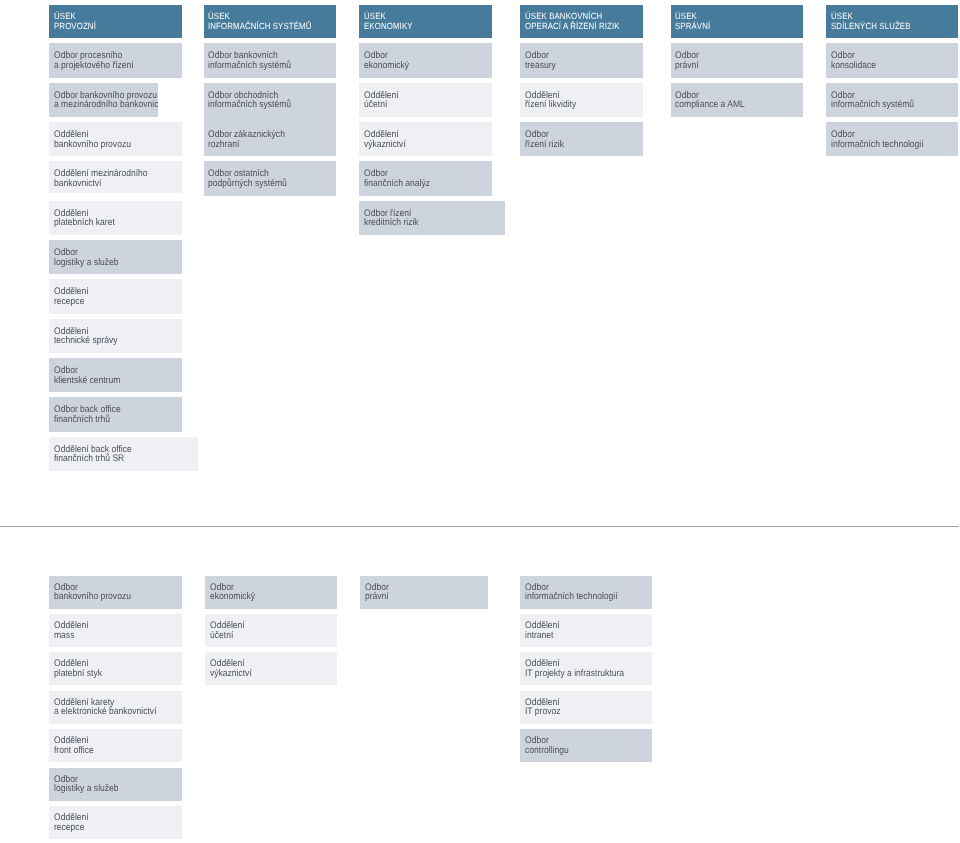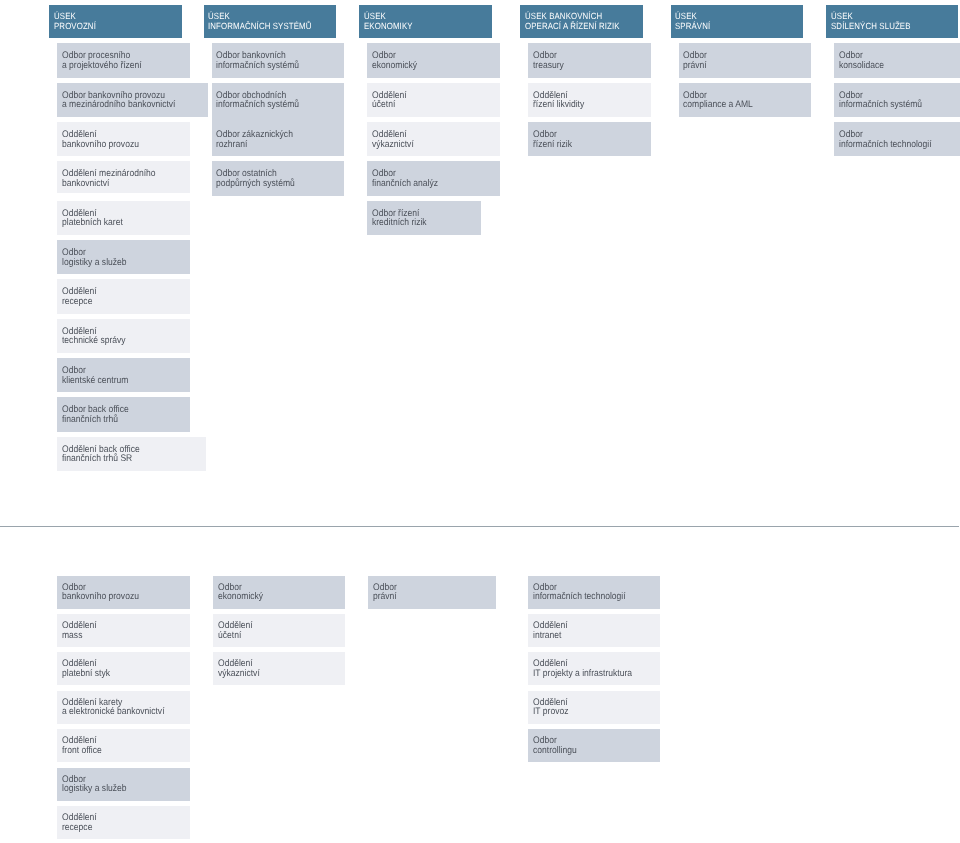--- a/index.html
+++ b/index.html
@@ -8,21 +8,21 @@
     width: 960px; height: 843px;
     position: relative; overflow: hidden;
     background: #ffffff;
     font-family: "Liberation Sans", sans-serif;
     -webkit-font-smoothing: antialiased;
     text-rendering: geometricPrecision;
   }
   .chart { position: absolute; left: 0; top: 0; width: 960px; height: 0; }
   .col { position: absolute; top: 0; height: 0; }
   .box {
-    position: absolute; left: 8px;
+    position: absolute; left: 0;
     box-sizing: border-box;
     overflow: hidden;
   }
   .box .l1, .box .l2, .hdr .l1, .hdr .l2 {
     display: block; white-space: nowrap;
     position: absolute; left: 4.7px;
     transform-origin: left top;
   }
   .box .l1, .box .l2 {
     font-size: 9.6px; line-height: 9.6px; color: #4b5059;
@@ -56,21 +56,21 @@
 <div class="chart">
   <div class="col" style="left:49.0px;width:133.0px">
     <div class="hdr" style="top:4.6px;width:133.0px;height:33.6px">
       <span class="l1">ÚSEK</span>
       <span class="l2">PROVOZNÍ</span>
     </div>
     <div class="box odbor" style="top:43.4px;width:133.0px;height:34.4px">
       <span class="l1">Odbor procesního</span>
       <span class="l2">a projektového řízení</span>
     </div>
-    <div class="box odbor" style="top:82.7px;width:151px;height:34.4px">
+    <div class="box odbor" style="top:82.7px;width:109px;height:34.4px">
       <span class="l1">Odbor bankovního provozu</span>
       <span class="l2">a mezinárodního bankovnictví</span>
     </div>
     <div class="box oddeleni" style="top:122.1px;width:133.0px;height:34.4px">
       <span class="l1">Oddělení</span>
       <span class="l2">bankovního provozu</span>
     </div>
     <div class="box oddeleni" style="top:161.4px;width:133.0px;height:32px">
       <span class="l1">Oddělení mezinárodního</span>
       <span class="l2">bankovnictví</span>
@@ -140,21 +140,21 @@
       <span class="l2">účetní</span>
     </div>
     <div class="box oddeleni" style="top:122.1px;width:132.3px;height:34.4px">
       <span class="l1">Oddělení</span>
       <span class="l2">výkaznictví</span>
     </div>
     <div class="box odbor" style="top:161.4px;width:132.3px;height:34.4px">
       <span class="l1">Odbor</span>
       <span class="l2">finančních analýz</span>
     </div>
-    <div class="box odbor" style="top:200.7px;width:114px;height:34.4px">
+    <div class="box odbor" style="top:200.7px;width:146px;height:34.4px">
       <span class="l1">Odbor řízení</span>
       <span class="l2">kreditních rizik</span>
     </div>
   </div>
   <div class="col" style="left:520.0px;width:122.9px">
     <div class="hdr" style="top:4.6px;width:122.9px;height:33.6px">
       <span class="l1">ÚSEK BANKOVNÍCH</span>
       <span class="l2">OPERACÍ A ŘÍZENÍ RIZIK</span>
     </div>
     <div class="box odbor" style="top:43.4px;width:122.9px;height:34.4px">

